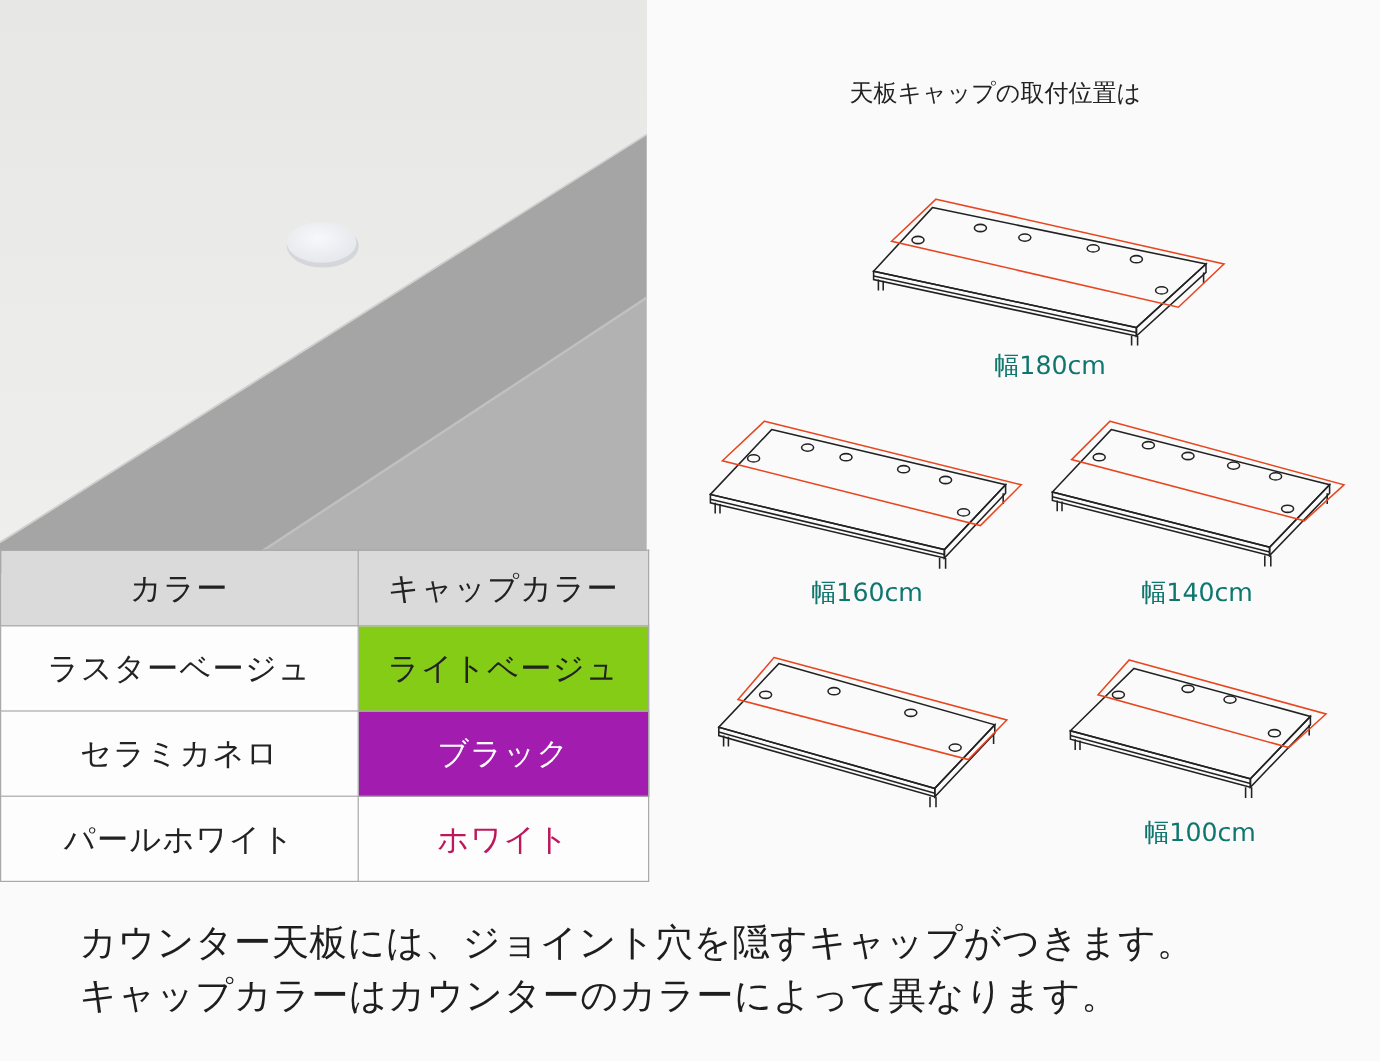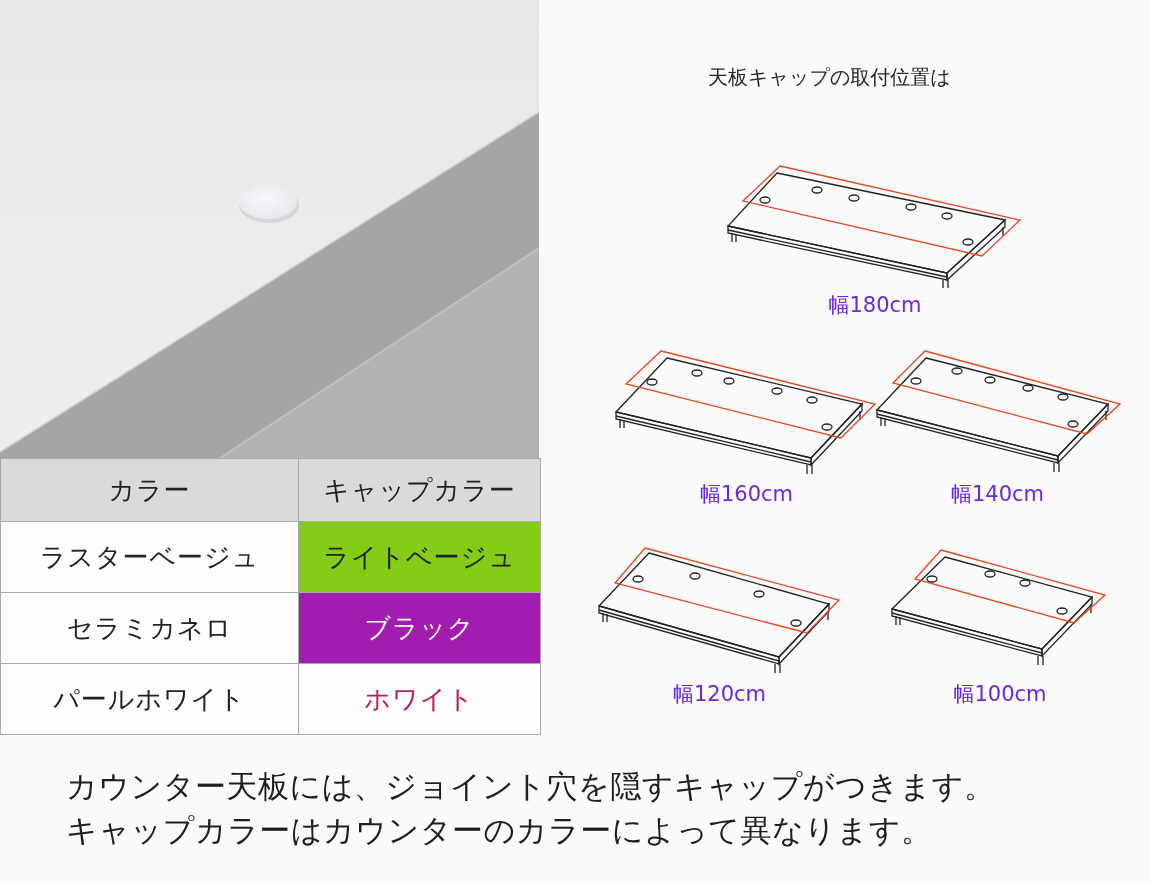--- a/index.html
+++ b/index.html
@@ -13,21 +13,21 @@
   .color-table td, .color-table th { border: 1px solid #a9a9a9; height: 71px; text-align: center; font-size: 26px; font-weight: normal; letter-spacing: 1px; }
   .color-table th { background: #d9dad9; color: #222; height: 63px; }
   .color-table td { background: #fdfdfd; }
   .color-table col.c1 { width: 298px; }
   .color-table col.c2 { width: 242px; }
 
   .note { position: absolute; left: 708px; top: 62px; font-size: 20px; line-height: 31px; color: #222; }
 
   .diagram { position: absolute; }
   .diagram svg { display: block; }
-  .diagram .label { position: absolute; width: 100%; text-align: center; font-size: 21px; color: #6d28d9; }
+  .diagram .label { position: absolute; width: 100%; text-align: center; font-size: 21px; color: #0f766e; }
 
   .caption { position: absolute; left: 66px; top: 764px; font-size: 31px; line-height: 44px; color: #1e1e1e; letter-spacing: 0.5px; }
 </style>
 </head>
 <body>
 
 <div class="photo">
   <svg width="539" height="478" viewBox="0 0 539 478">
     <defs>
       <linearGradient id="topg" x1="0" y1="0" x2="0" y2="1">
@@ -98,21 +98,21 @@
       <ellipse cx="134" cy="40" rx="5" ry="3"></ellipse>
         <ellipse cx="191" cy="49" rx="5" ry="3"></ellipse>
       <ellipse cx="227" cy="58" rx="5" ry="3"></ellipse>
         <ellipse cx="248" cy="84" rx="5" ry="3"></ellipse>
     </g>
     <polygon points="60,8 300,62 262,98 23,43" fill="none" stroke="#e8461f" stroke-width="1.3"></polygon>
   </svg>
   <div class="label" style="top:133px;">幅180cm</div>
 </div>
 
-<div class="diagram" style="left:609px;top:348px;width:275px;height:160px;">
+<div class="diagram" style="left:585px;top:348px;width:275px;height:160px;">
   <svg width="275" height="130" viewBox="0 0 275 130">
     <g fill="none" stroke="#222" stroke-width="1.3">
       <polygon points="58,10 253,56 202,110 7,64"></polygon>
       <polygon points="7,64 202,110 202,117 7,71"></polygon>
       <line x1="7" y1="68" x2="202" y2="114"></line>
       <polygon points="202,110 253,56 253,63 202,117"></polygon>
       <line x1="11" y1="71" x2="11" y2="80"></line>
         <line x1="15" y1="72" x2="15" y2="80"></line>
       <line x1="198" y1="117" x2="198" y2="126"></line>
         <line x1="203" y1="117" x2="203" y2="126"></line>
@@ -165,21 +165,20 @@
       <line x1="183" y1="121" x2="183" y2="130"></line>
         <line x1="188" y1="121" x2="188" y2="130"></line>
       <line x1="236" y1="68" x2="236" y2="77"></line>
       <ellipse cx="46" cy="36" rx="5" ry="3"></ellipse>
         <ellipse cx="103" cy="33" rx="5" ry="3"></ellipse>
       <ellipse cx="167" cy="51" rx="5" ry="3"></ellipse>
         <ellipse cx="204" cy="80" rx="5" ry="3"></ellipse>
     </g>
     <polygon points="53,5 247,57 215,90 23,40" fill="none" stroke="#e8461f" stroke-width="1.3"></polygon>
   </svg>
-  <div class="label" style="top:137px;">幅120cm</div>
 </div>
 
 <div class="diagram" style="left:885px;top:543px;width:230px;height:165px;">
   <svg width="230" height="130" viewBox="0 0 230 130">
     <g fill="none" stroke="#222" stroke-width="1.3">
       <polygon points="60,14 207,54 157,106 7,66"></polygon>
       <polygon points="7,66 157,106 157,113 7,73"></polygon>
       <line x1="7" y1="70" x2="157" y2="110"></line>
       <polygon points="157,106 207,54 207,61 157,113"></polygon>
       <line x1="11" y1="73" x2="11" y2="82"></line>

